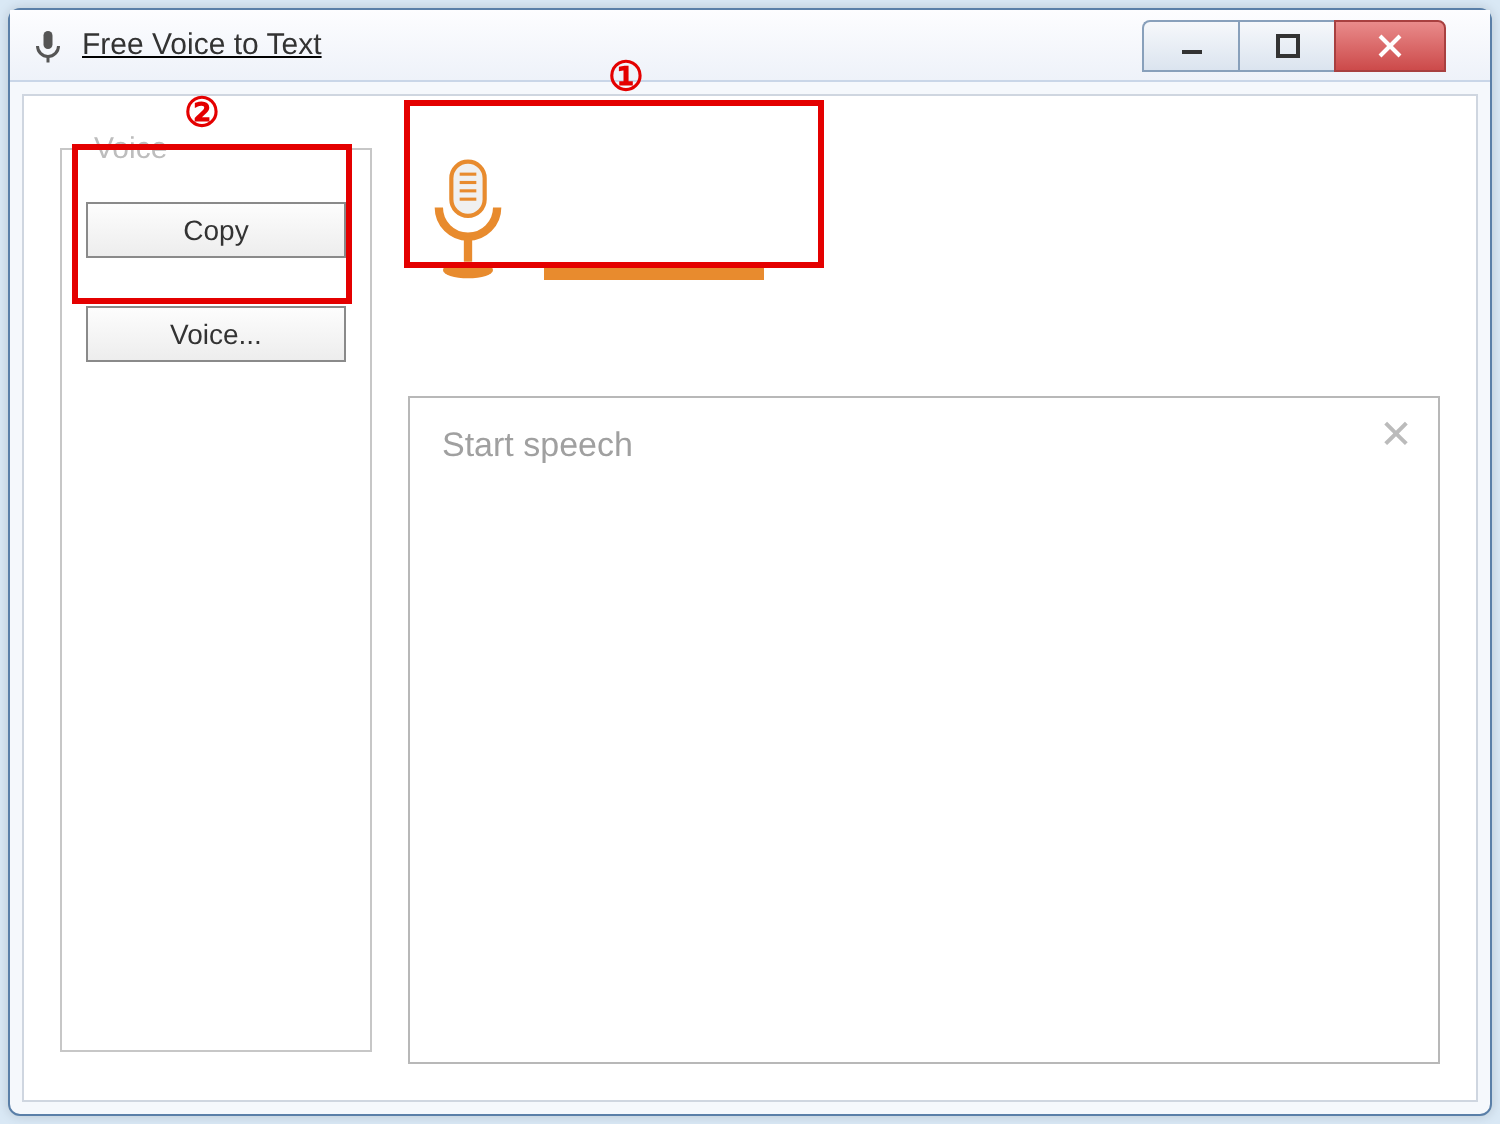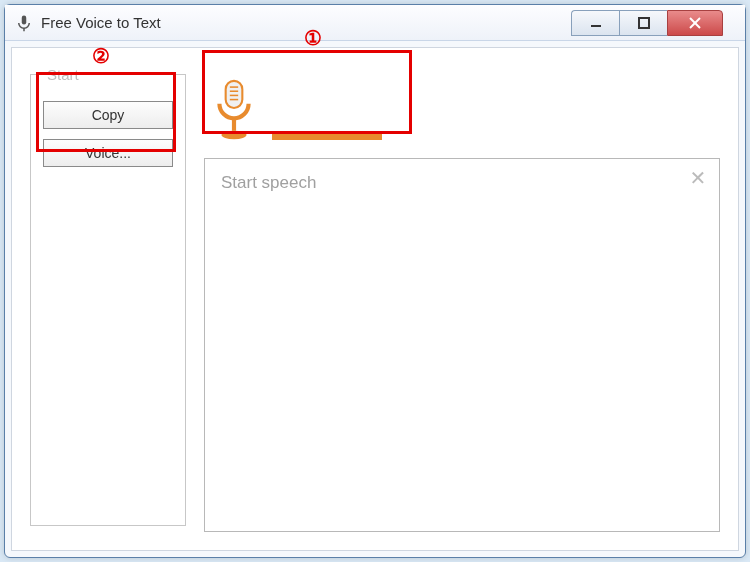--- a/index.html
+++ b/index.html
@@ -21,20 +21,21 @@
       flex-direction: column;
       box-shadow: 0 0 6px rgba(0,0,0,0.15);
     }
     .titlebar {
       height: 36px;
       display: flex;
       align-items: center;
       padding: 0 22px 0 10px;
       border-bottom: 1px solid #c9d6e8;
       background: linear-gradient(#fdfdff, #eef2f9);
+      text-decoration: underline;
     }
     .app-icon { width: 18px; height: 18px; margin-right: 8px; }
     .title-text { color: #333; font-size: 15px; flex: 1; }
     .window-controls { display: flex; gap: 0; }
     .wc-btn {
       width: 48px; height: 26px;
       border: 1px solid #88a0bb;
       background: linear-gradient(#f6f8fb, #dbe4ef);
       display: flex; align-items: center; justify-content: center;
       border-right-width: 0;
@@ -72,21 +73,21 @@
       padding: 0 4px;
     }
     .std-btn {
       display: block;
       width: 100%;
       height: 28px;
       border: 1px solid #8a8a8a;
       background: linear-gradient(#fdfdfd, #ededed);
       color: #333;
       font-size: 14px;
-      margin-bottom: 10px;
+      margin-bottom: 24px;
       cursor: pointer;
     }
     .right-pane {
       flex: 1;
       display: flex;
       flex-direction: column;
       gap: 12px;
     }
     .mic-row {
       height: 80px;
@@ -100,20 +101,21 @@
       height: 6px;
       background: #e88b2e;
       margin-bottom: 6px;
     }
     .text-panel {
       position: relative;
       flex: 1;
       border: 1px solid #b8b8b8;
       background: #fff;
       padding: 14px 16px;
+      margin-top: 40px;
     }
     .placeholder-text {
       color: #a0a0a0;
       font-size: 17px;
     }
     .panel-close {
       position: absolute;
       top: 8px; right: 10px;
       width: 22px; height: 22px;
       color: #bbb;
@@ -169,21 +171,21 @@
             <line x1="12" y1="2" x2="2" y2="12" stroke="#fff" stroke-width="2"></line>
           </svg>
       </div>
     </div>
   </div>
 
   <div class="content-area">
 
     <div class="sidebar">
       <fieldset class="option-box">
-        <legend>Start</legend>
+        <legend>Voice</legend>
         <button class="std-btn">Copy</button>
         <button class="std-btn">Voice...</button>
       </fieldset>
     </div>
 
     <div class="right-pane">
       <div class="mic-row">
         <div class="mic-btn">
           <svg viewBox="0 0 48 60" width="50" height="64">
             <rect x="16" y="2" width="16" height="26" rx="8" fill="#f0f0f0" stroke="#e88b2e" stroke-width="2"></rect>

